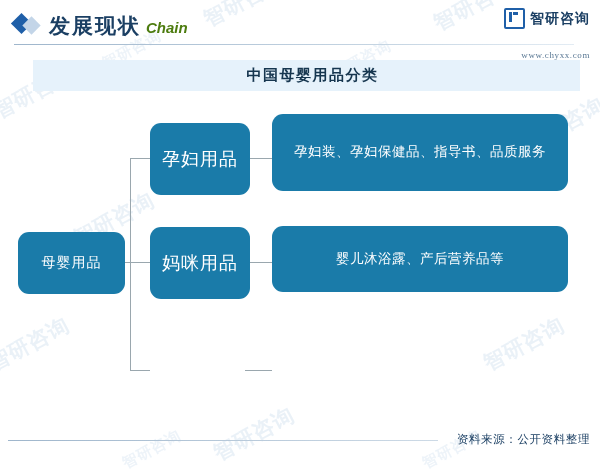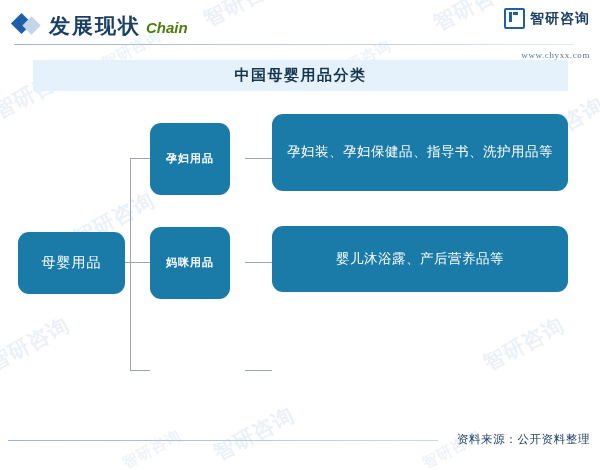--- a/index.html
+++ b/index.html
@@ -140,20 +140,21 @@
   
   .title-bar {
     position: absolute;
     left: 33px; top: 60px;
     width: 535px; height: 31px;
     background: #e6f2fb;
     z-index: 2;
     display: flex;
     align-items: center;
     justify-content: center;
+    padding-left: 12px;
   }
   .title-bar-text {
     font-size: 15px;
     color: #16364f;
     font-weight: bold;
     letter-spacing: 1.5px;
   }
 
   
   .diagram {
@@ -175,25 +176,24 @@
     line-height: 1.38;
   }
   .node-root {
     left: 18px; top: 232px;
     width: 107px; height: 62px;
     font-size: 14px;
     letter-spacing: 1px;
     font-weight: normal;
   }
   .node-mid {
-    width: 80px; height: 72px;
-    font-size: 11px;
+    width: 100px; height: 72px;
+    font-size: 18px;
     letter-spacing: 1px;
     left: 150px;
-    font-weight: bold;
   }
   .node-mid-1 { top: 123px; }
   .node-mid-2 { top: 227px; }
   .node-mid-3 { top: 334px; }
 
   .node-desc {
     left: 272px;
     width: 296px;
     font-size: 13.5px;
     padding: 6px 14px;
@@ -300,19 +300,19 @@
   <div class="conn conn-arm conn-arm-3"></div>
   <div class="conn conn-mid-stub conn-mid-stub-1"></div>
   <div class="conn conn-mid-stub conn-mid-stub-2"></div>
   <div class="conn conn-mid-stub conn-mid-stub-3"></div>
 
   <div class="node node-root">母婴用品</div>
 
   <div class="node node-mid node-mid-1">孕妇用品</div>
   <div class="node node-mid node-mid-2">妈咪用品</div>
 
-  <div class="node node-desc node-desc-1">孕妇装、孕妇保健品、指导书、洗护用品等</div>
+  <div class="node node-desc node-desc-1">孕妇装、孕妇保健品、指导书、品质服务</div>
   <div class="node node-desc node-desc-2">婴儿沐浴露、产后营养品等</div>
 </div>
 
 <div class="footer-rule"></div>
 <div class="footer-left">精品报告·专项定制·品质服务</div>
 <div class="footer-right">资料来源：公开资料整理</div>
 
 </body></html>

